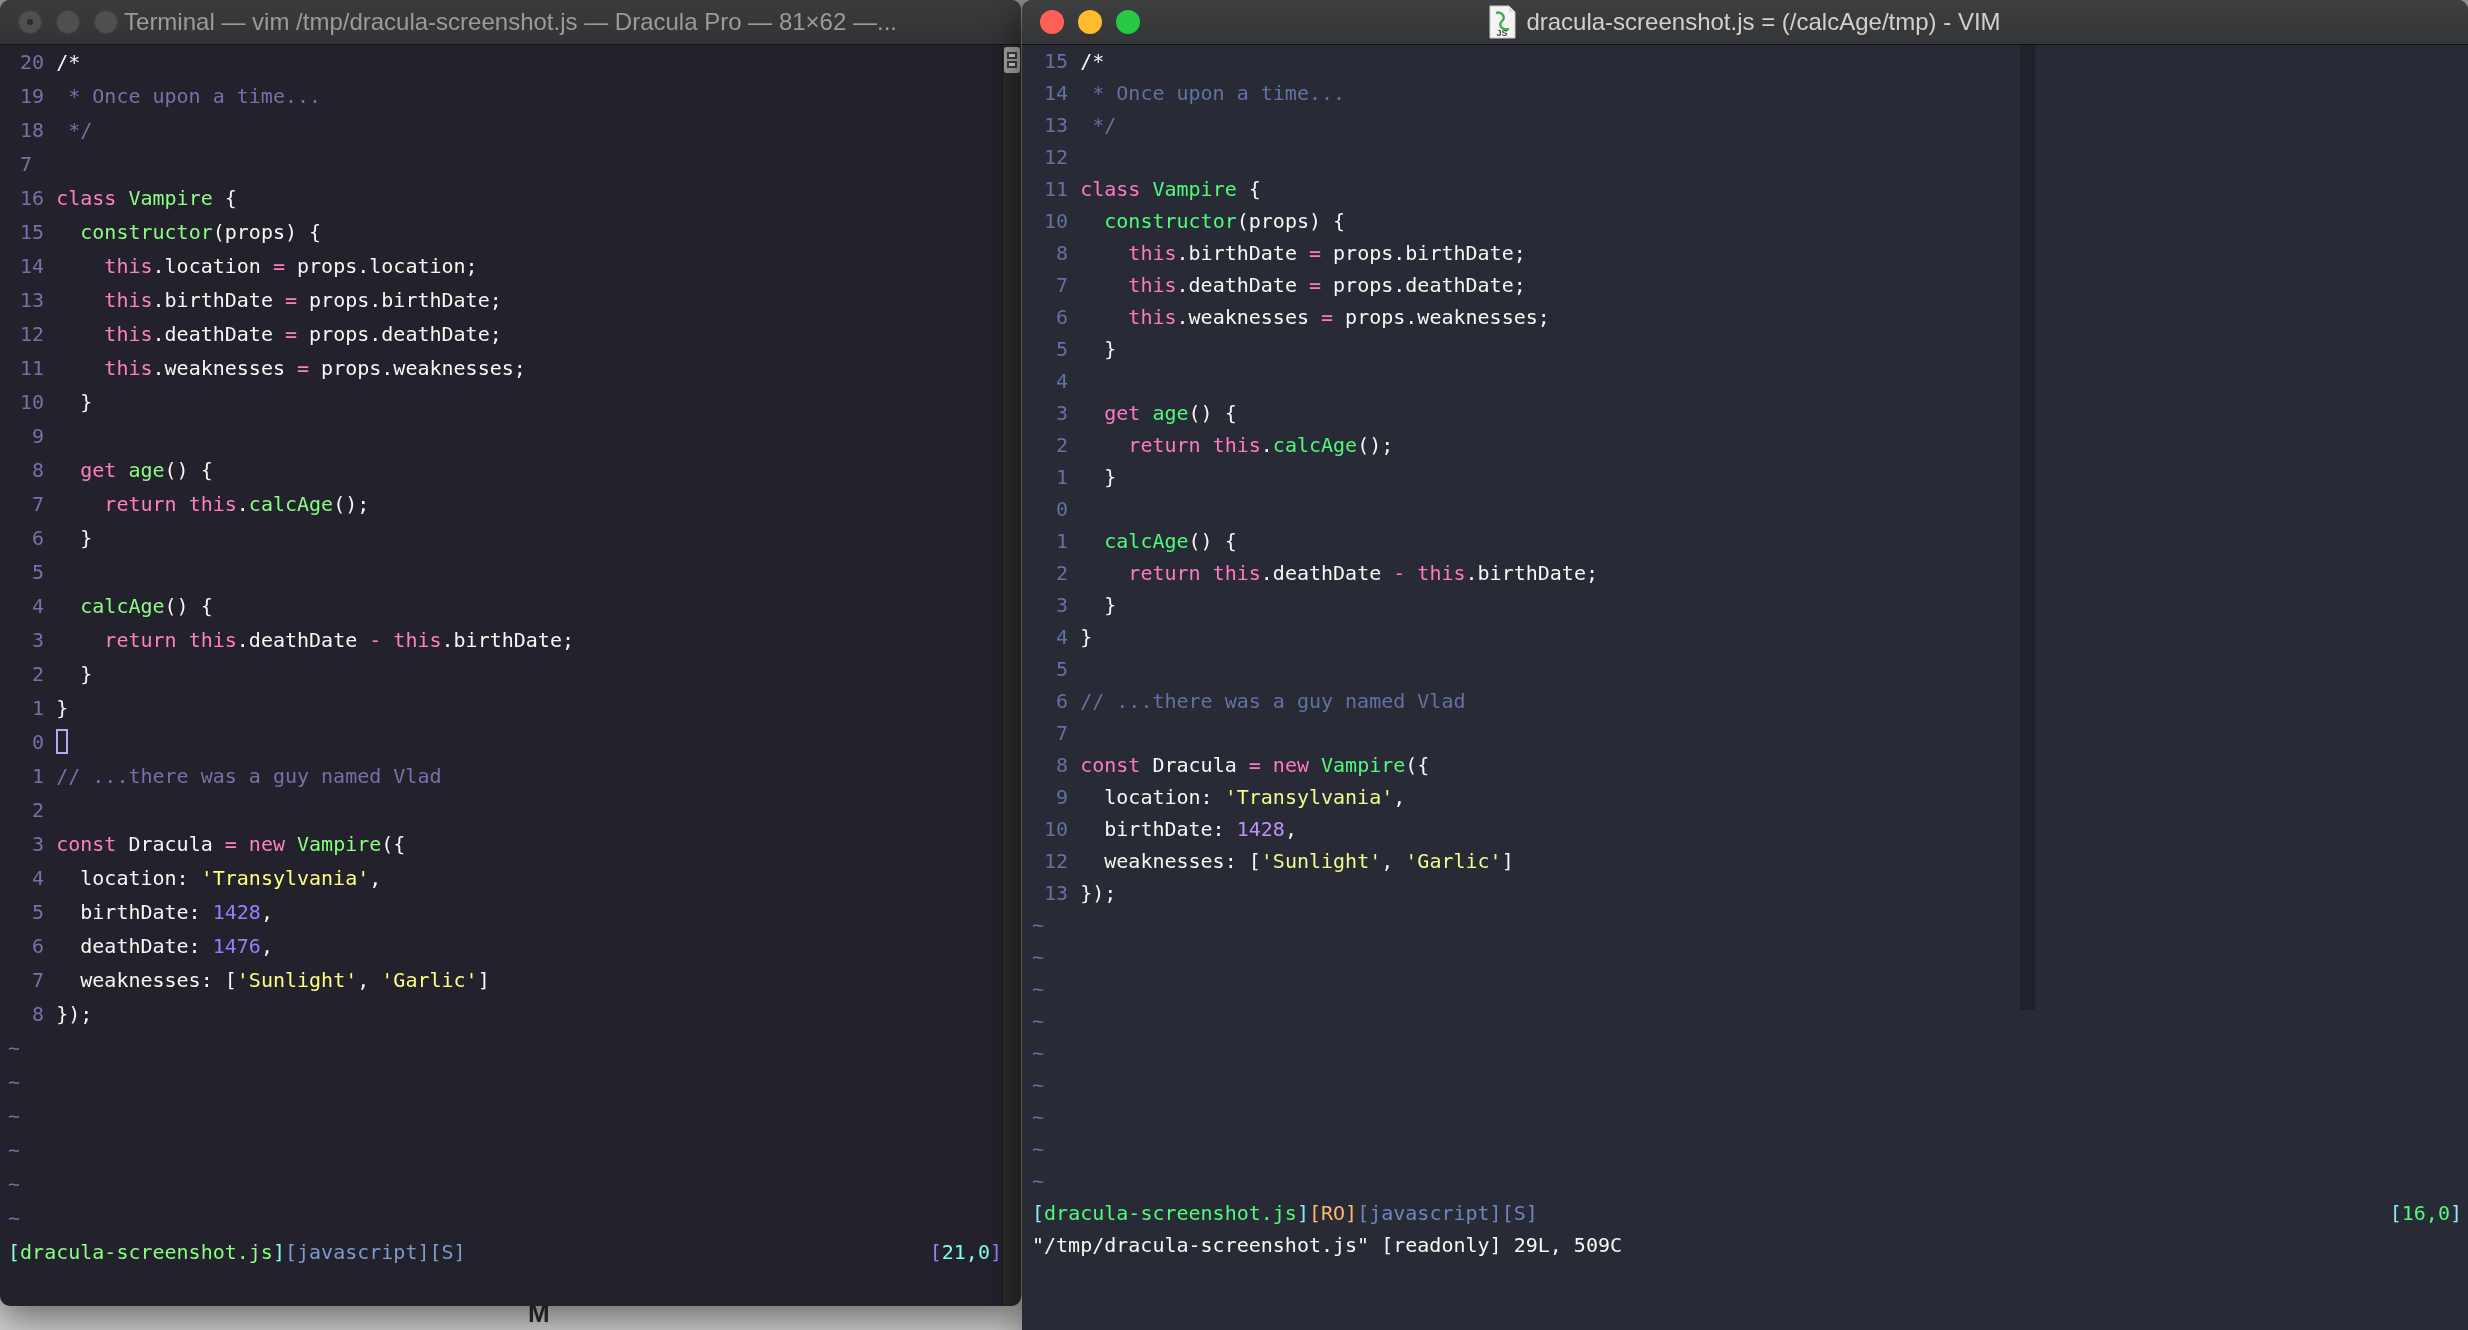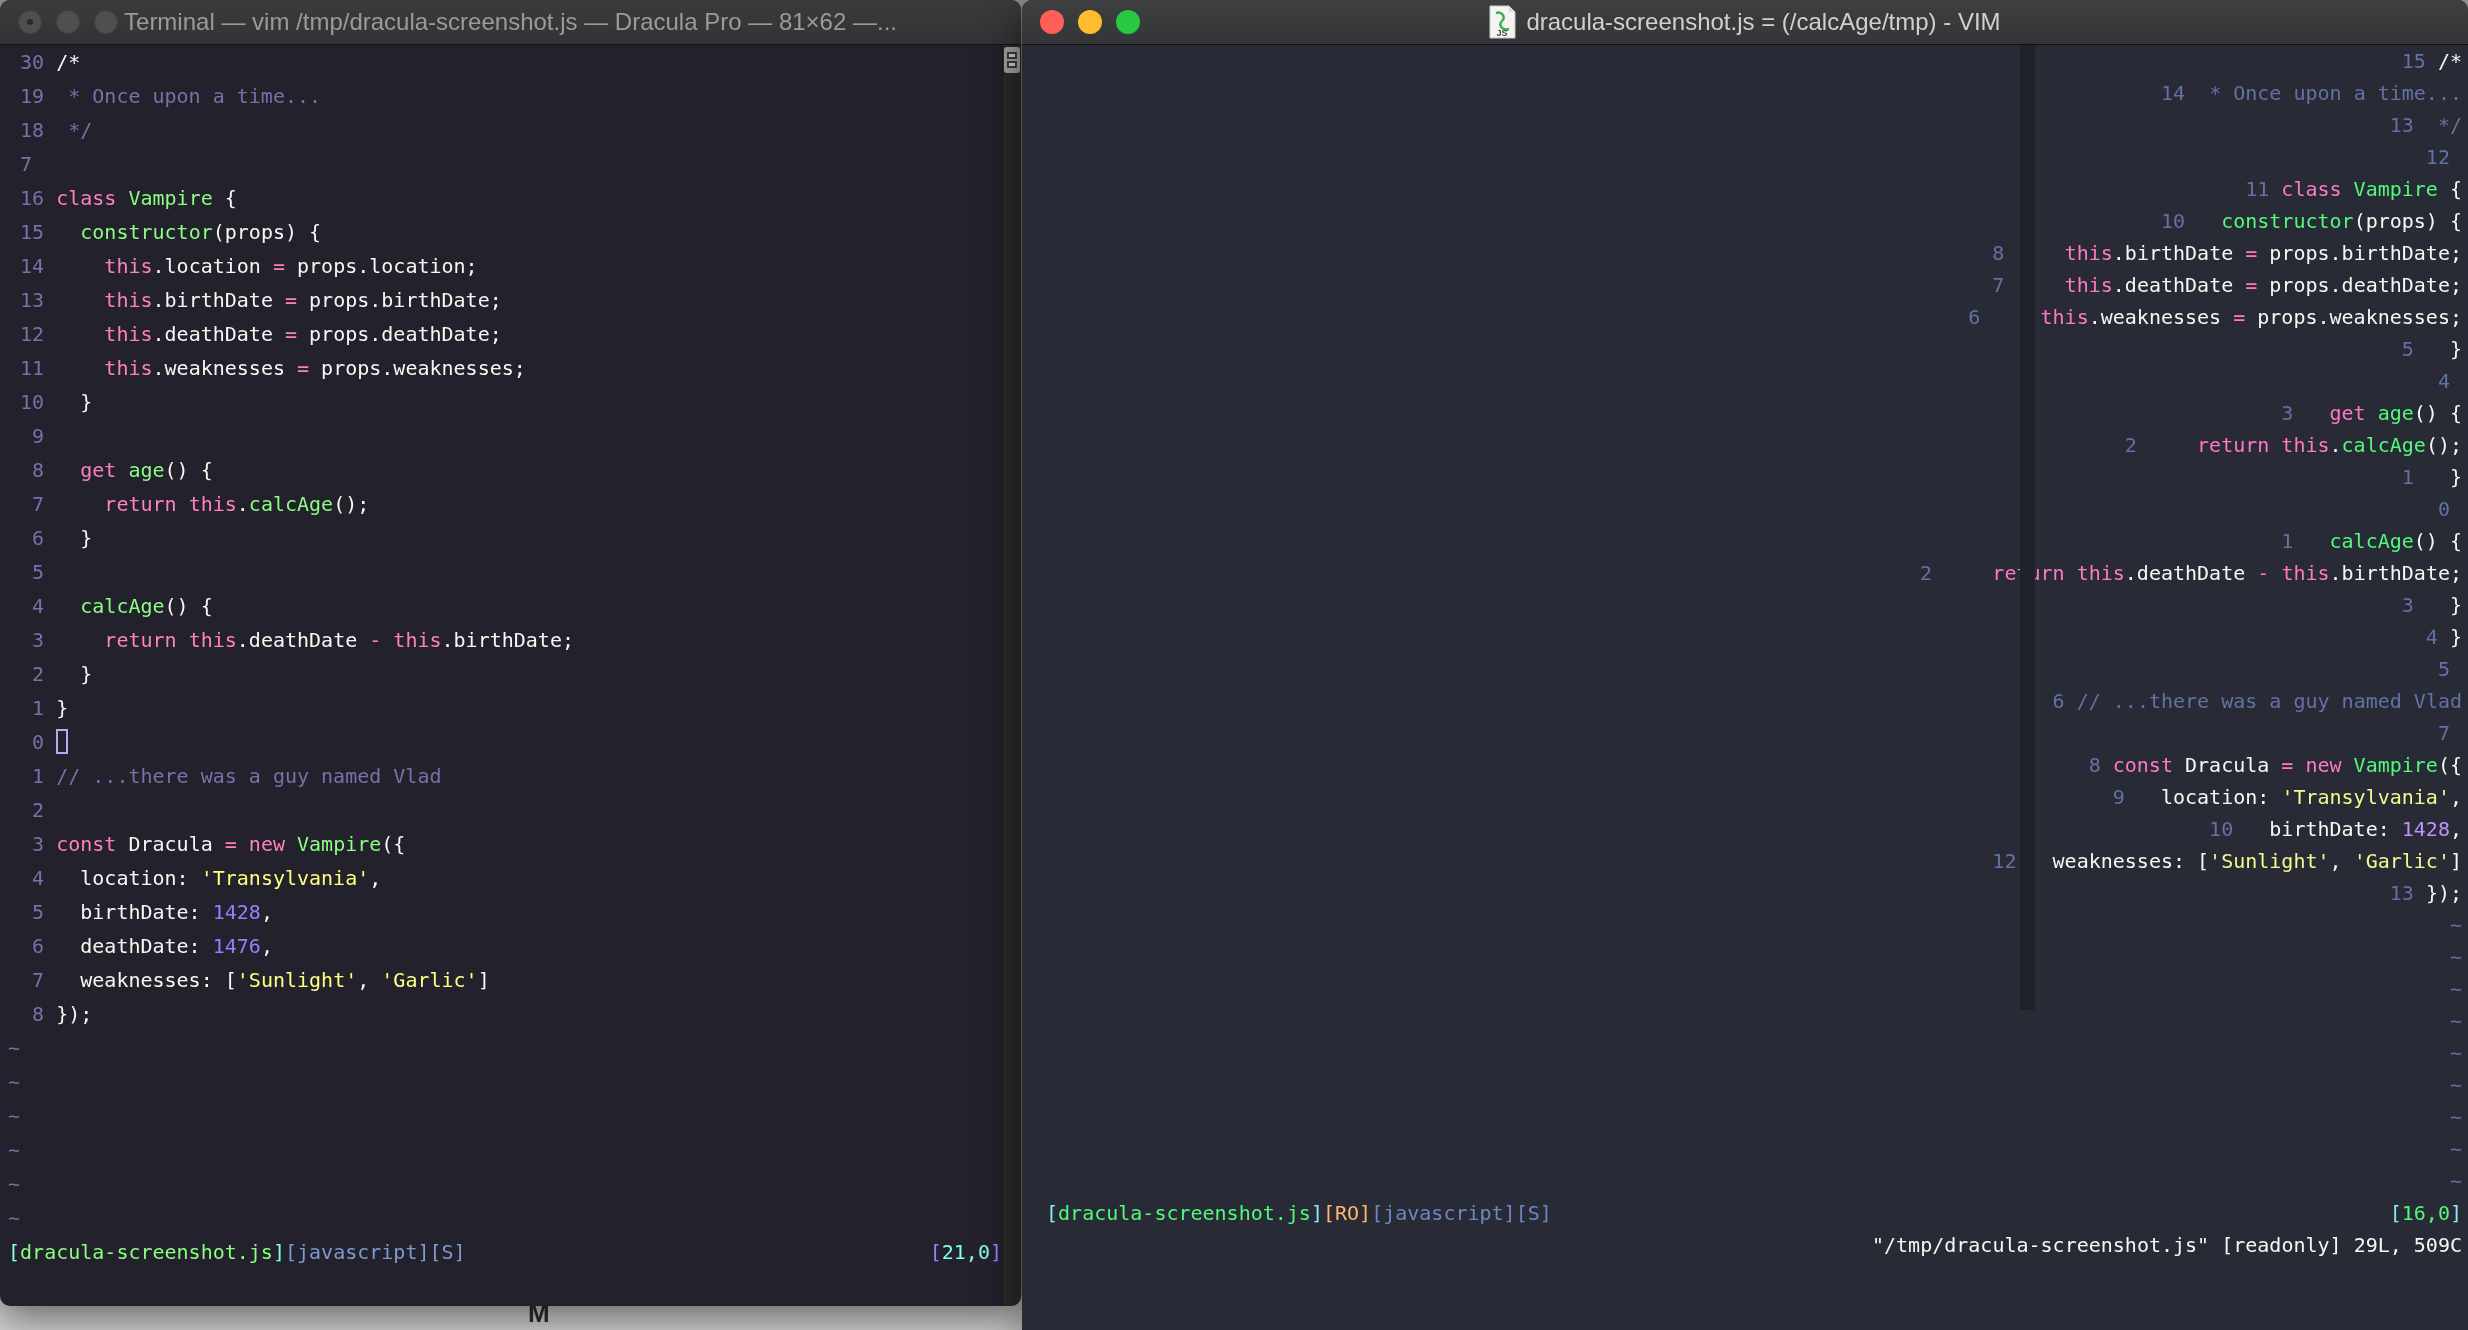--- a/index.html
+++ b/index.html
@@ -23,21 +23,21 @@
   .light{width:24px;height:24px;border-radius:50%;display:inline-block;position:relative;}
   .l-gray{background:#4e4f50;border:1px solid #424242;box-sizing:border-box;}
   .l-dot::after{content:"";position:absolute;left:8px;top:8px;width:6px;height:6px;border-radius:50%;background:#2a2a2a;}
   .l-red{background:#ff5f57;}  .l-yellow{background:#febc2e;}  .l-green{background:#28c840;}
 
   .doc-icon{width:27px;height:34px;margin-right:10px;flex:0 0 auto;}
 
   
   .content{position:absolute;top:45px;bottom:0;overflow:hidden;}
   .content.c-left{left:8px;right:19px;}
-  .content.c-right{left:24px;right:6px;text-align:right;}
+  .content.c-right{left:10px;right:6px;}
   .line{white-space:pre;font-size:20px;}
   .win-left  .line{height:34px;line-height:34px;}
   .win-right .line{height:32px;line-height:32px;}
   .status-line{display:flex;}
   .status-line .sp{flex:1;}
 
   .cursor-block{display:inline-block;width:12px;height:25px;border:2px solid #b3aaf2;box-sizing:border-box;
                 vertical-align:middle;position:relative;top:-2px;}
 
   
@@ -61,21 +61,21 @@
   <div class="win win-left">
     <div class="titlebar tb-left">
       <div class="lights">
         <span class="light l-gray l-dot"></span>
         <span class="light l-gray"></span>
         <span class="light l-gray"></span>
       </div>
       <span class="title">Terminal — vim /tmp/dracula-screenshot.js — Dracula Pro — 81×62 —...</span>
     </div>
     <div class="content c-left">
-        <div class="line"><span style="color: rgb(121, 112, 169);"> 30 </span><span style="color: rgb(248, 248, 242);">/*</span></div>
+        <div class="line"><span style="color: rgb(121, 112, 169);"> 20 </span><span style="color: rgb(248, 248, 242);">/*</span></div>
         <div class="line"><span style="color: rgb(121, 112, 169);"> 19 </span><span style="color: rgb(121, 112, 169);"> * Once upon a time...</span></div>
         <div class="line"><span style="color: rgb(121, 112, 169);"> 18 </span><span style="color: rgb(121, 112, 169);"> */</span></div>
         <div class="line"><span style="color: rgb(121, 112, 169);"> 7 </span></div>
         <div class="line"><span style="color: rgb(121, 112, 169);"> 16 </span><span style="color: rgb(255, 128, 191);">class</span><span style="color: rgb(248, 248, 242);"> </span><span style="color: rgb(138, 255, 128);">Vampire</span><span style="color: rgb(248, 248, 242);"> {</span></div>
         <div class="line"><span style="color: rgb(121, 112, 169);"> 15 </span><span style="color: rgb(248, 248, 242);">  </span><span style="color: rgb(138, 255, 128);">constructor</span><span style="color: rgb(248, 248, 242);">(props) {</span></div>
         <div class="line"><span style="color: rgb(121, 112, 169);"> 14 </span><span style="color: rgb(248, 248, 242);">    </span><span style="color: rgb(255, 128, 191);">this</span><span style="color: rgb(248, 248, 242);">.location </span><span style="color: rgb(255, 128, 191);">=</span><span style="color: rgb(248, 248, 242);"> props.location;</span></div>
         <div class="line"><span style="color: rgb(121, 112, 169);"> 13 </span><span style="color: rgb(248, 248, 242);">    </span><span style="color: rgb(255, 128, 191);">this</span><span style="color: rgb(248, 248, 242);">.birthDate </span><span style="color: rgb(255, 128, 191);">=</span><span style="color: rgb(248, 248, 242);"> props.birthDate;</span></div>
         <div class="line"><span style="color: rgb(121, 112, 169);"> 12 </span><span style="color: rgb(248, 248, 242);">    </span><span style="color: rgb(255, 128, 191);">this</span><span style="color: rgb(248, 248, 242);">.deathDate </span><span style="color: rgb(255, 128, 191);">=</span><span style="color: rgb(248, 248, 242);"> props.deathDate;</span></div>
         <div class="line"><span style="color: rgb(121, 112, 169);"> 11 </span><span style="color: rgb(248, 248, 242);">    </span><span style="color: rgb(255, 128, 191);">this</span><span style="color: rgb(248, 248, 242);">.weaknesses </span><span style="color: rgb(255, 128, 191);">=</span><span style="color: rgb(248, 248, 242);"> props.weaknesses;</span></div>
         <div class="line"><span style="color: rgb(121, 112, 169);"> 10 </span><span style="color: rgb(248, 248, 242);">  }</span></div>

